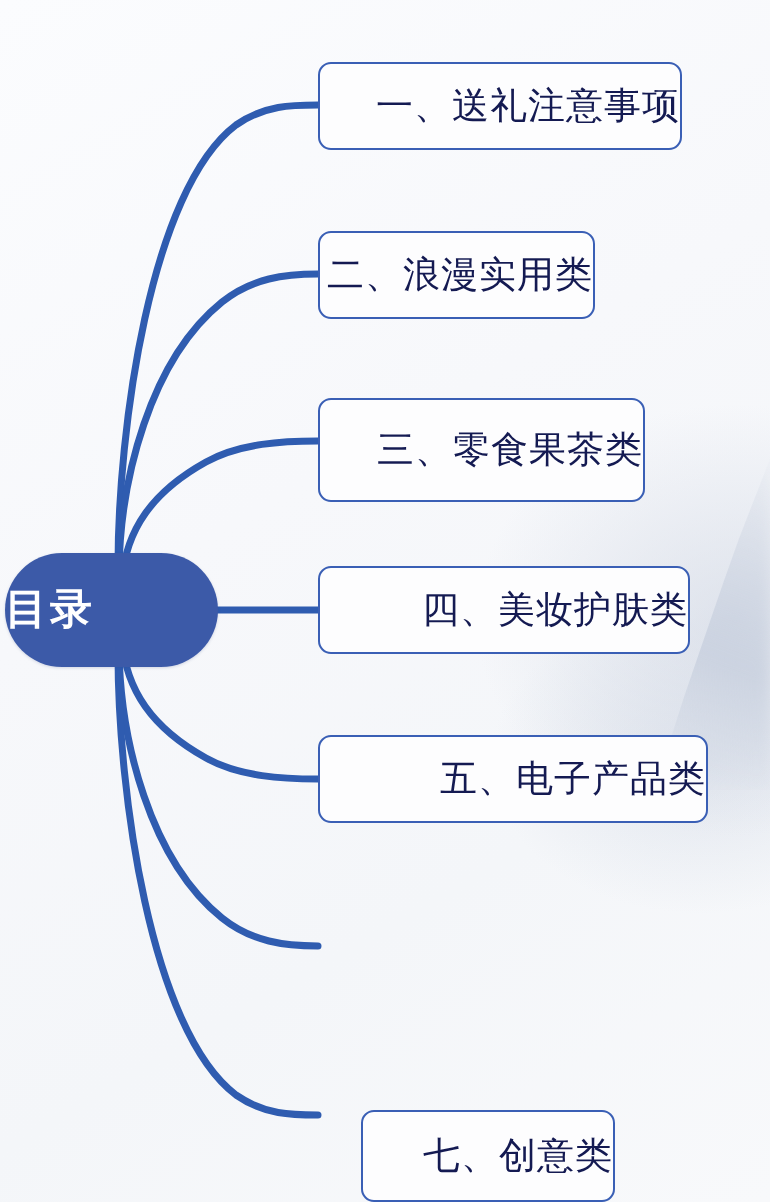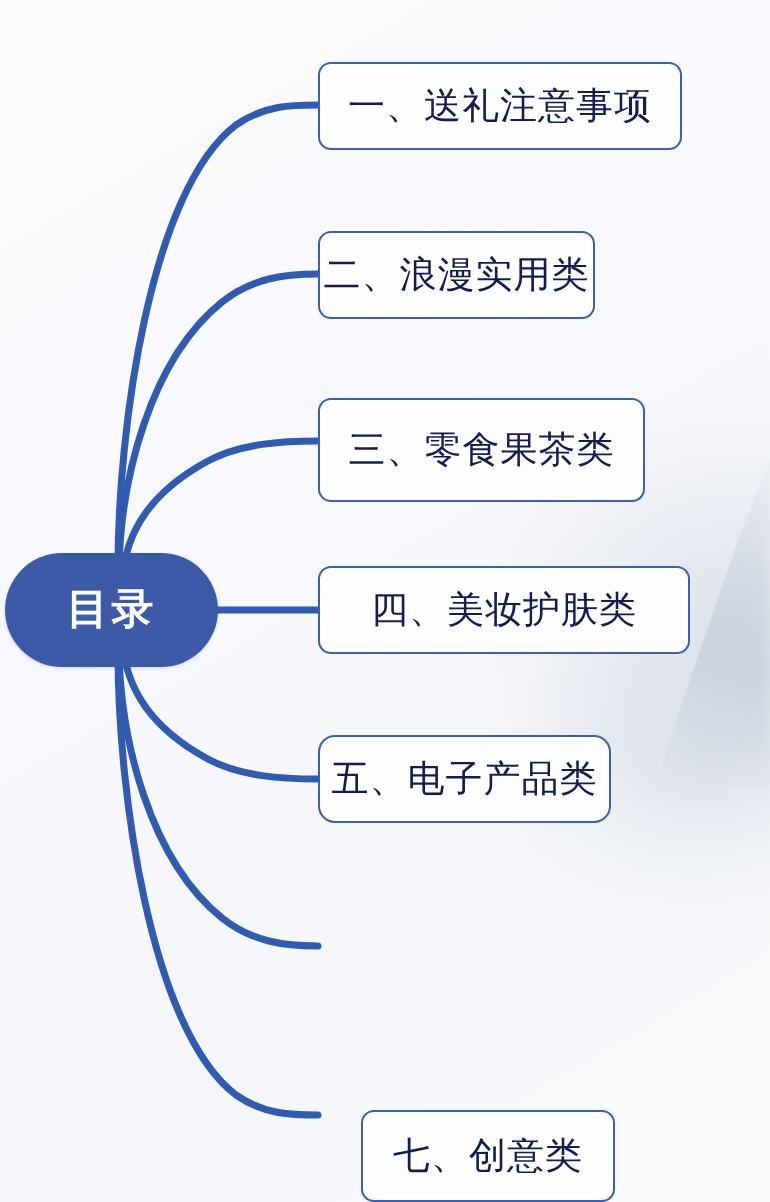--- a/index.html
+++ b/index.html
@@ -44,42 +44,41 @@
     pointer-events: none;
   }
   .node-box {
     position: absolute;
     box-sizing: border-box;
     background: #fdfdfe;
     border: 2px solid #3a5fb5;
     border-radius: 13px;
     display: flex;
     align-items: center;
-    justify-content: center;
+    justify-content: flex-end;
   }
   .node-label {
     color: #141a52;
     font-size: 37px;
     line-height: 1;
     letter-spacing: 1px;
     white-space: nowrap;
     font-weight: 400;
     transform: translateY(-1px);
   }
   #center-node {
     position: absolute;
     left: 5px;
     top: 553px;
     width: 213px;
     height: 114px;
     background: #3c5aa8;
     border-radius: 57px;
     display: flex;
     align-items: center;
-    justify-content: center;
     box-shadow: 0 1px 3px rgba(40,60,120,0.18);
   }
   #center-label {
     color: #ffffff;
     font-size: 42px;
     font-weight: 700;
     letter-spacing: 3px;
     line-height: 1;
     transform: translateY(-1px);
   }
@@ -119,21 +118,21 @@
   </div>
 
   <div class="node-box" style="left:318px; top:398px; width:327px; height:104px;">
     <span class="node-label">三、零食果茶类</span>
   </div>
 
   <div class="node-box" style="left:318px; top:566px; width:372px; height:88px;">
     <span class="node-label">四、美妆护肤类</span>
   </div>
 
-  <div class="node-box" style="left:318px; top:735px; width:293px; height:88px;border-radius:17px;">
+  <div class="node-box" style="left:318px; top:735px; width:390px; height:88px;">
     <span class="node-label">五、电子产品类</span>
   </div>
 
 
   <div class="node-box" style="left:318px; top:1110px; width:254px; height:92px;margin-left:43px;">
     <span class="node-label">七、创意类</span>
   </div>
 
 </div>
 

